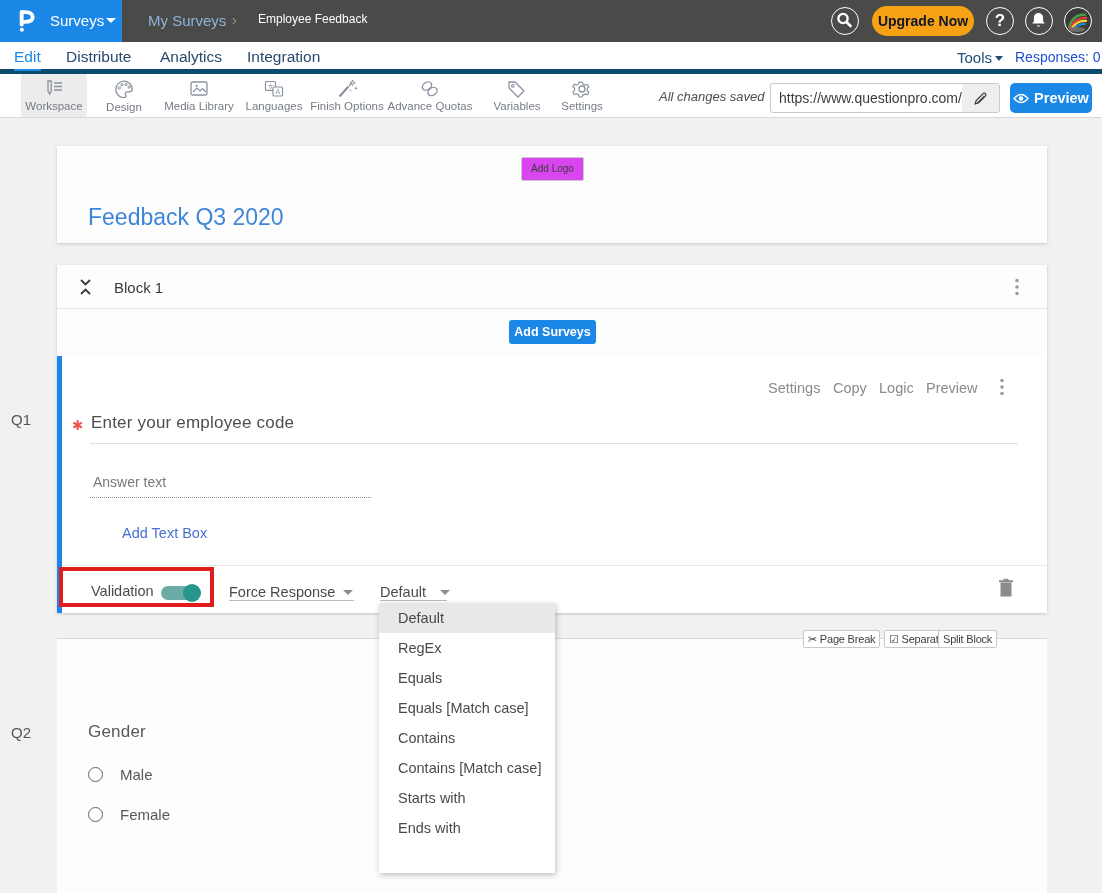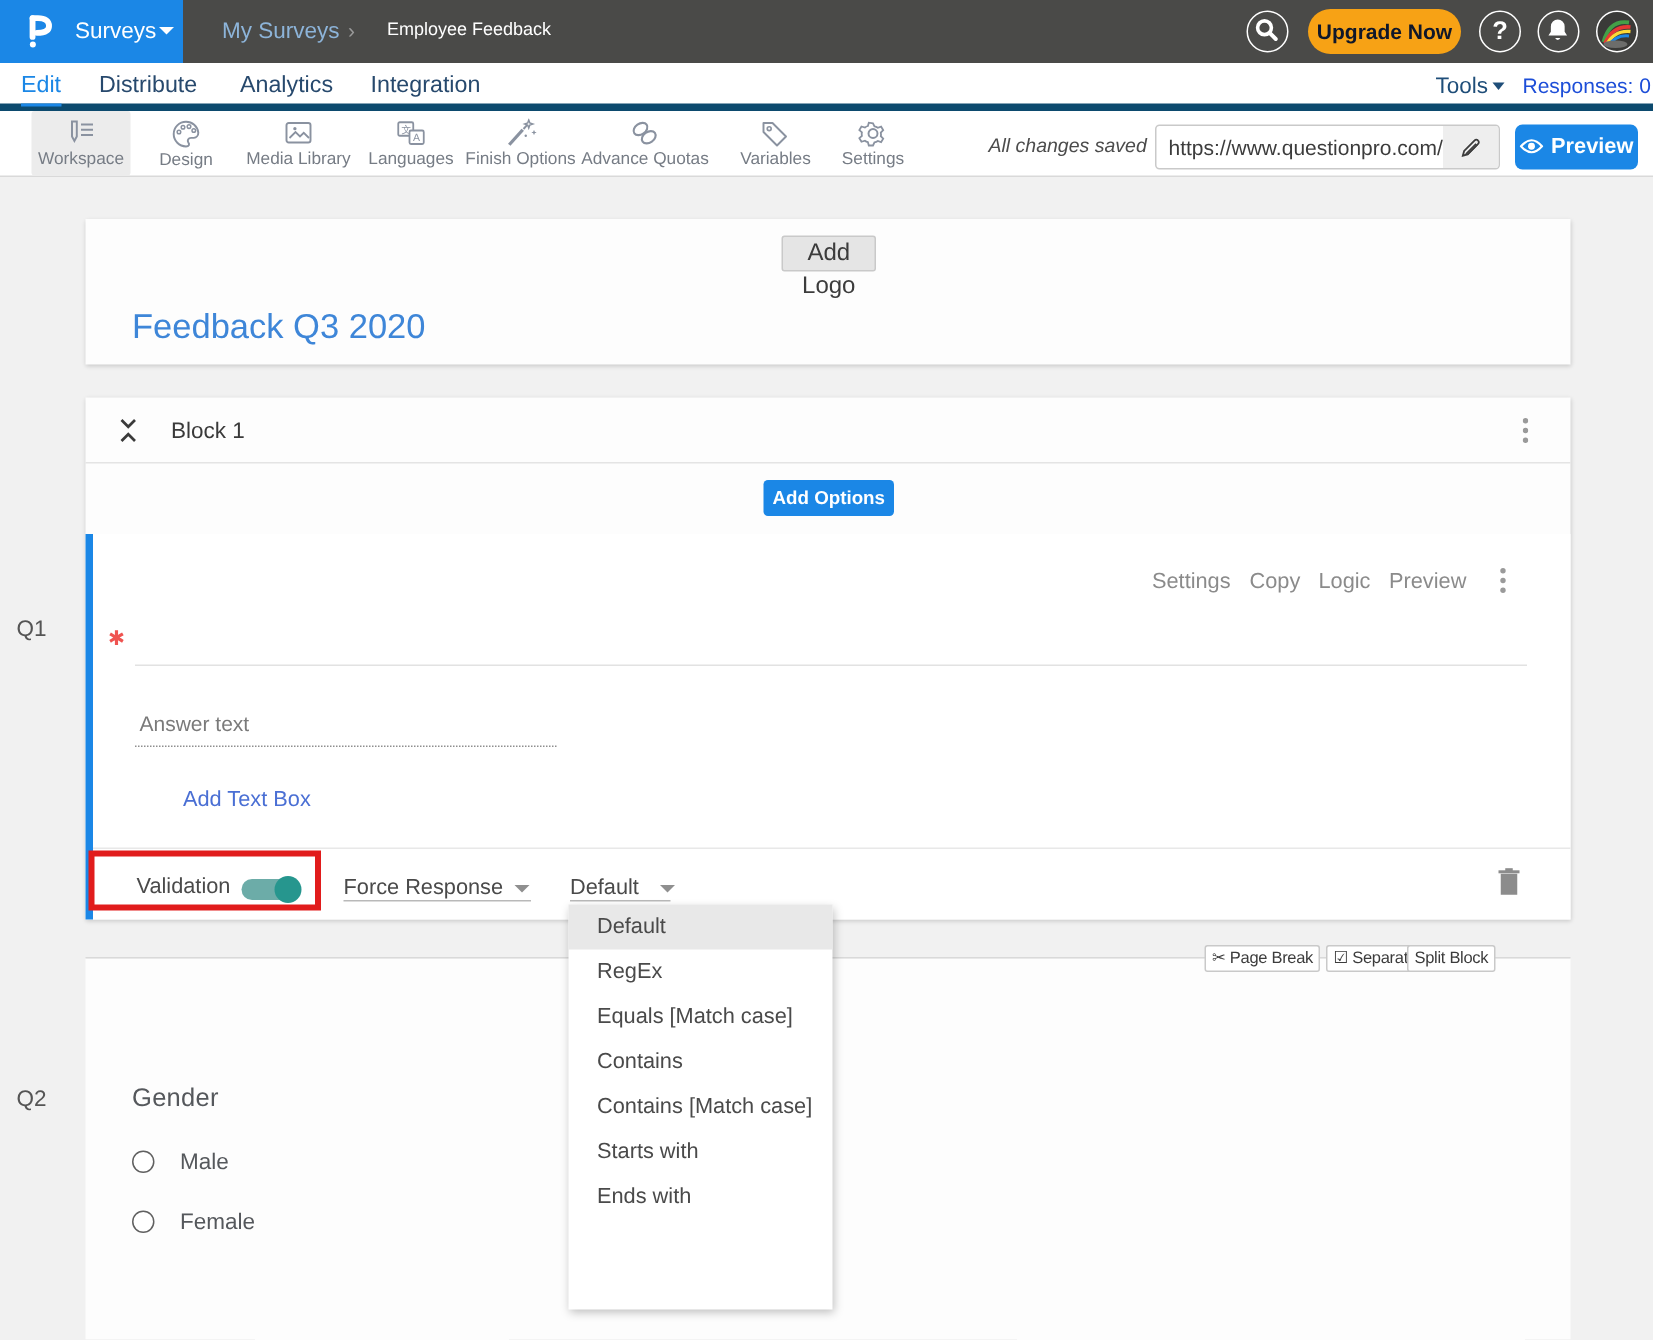--- a/index.html
+++ b/index.html
@@ -31,21 +31,21 @@
 .titem svg { display:block; margin:5px auto 1px; }
 .titem.active { background:#ececec; border-radius:2px; }
 #allsaved { position:absolute; left:659px; top:15px; white-space:nowrap; font-size:13px; font-style:italic; color:#4c4c4c; }
 #urlbox { position:absolute; left:770px; top:9px; width:230px; height:30px; background:#fff; border:1px solid #c9c9c9; border-radius:3px; font-size:14px; color:#3c3c3c; line-height:28px; padding-left:8px; white-space:nowrap; overflow:hidden; }
 #urlpencil { position:absolute; right:0; top:0; width:37px; height:28px; background:#eeeeee; }
 #previewbtn { position:absolute; left:1010px; top:9px; white-space:nowrap; width:82px; height:30px; background:#1b87e6; border-radius:5px; color:#fff; font-weight:bold; font-size:14.5px; text-align:center; line-height:30px; }
 
 
 .card { position:absolute; left:57px; width:990px; background:#fdfdfd; box-shadow:0 1px 3px rgba(0,0,0,0.18); }
 #card1 { top:146px; height:97px; }
-#addlogo { position:absolute; left:464px; top:11px; width:63px; height:24px; background:#e5e5e5; border:1px solid #c9c9c9; border-radius:2px; font-size:16px; color:#3c3c3c; text-align:center; line-height:22px; }
+#addlogo { position:absolute; left:464px; top:11px; width:63px; height:24px; background:#d946ef; border:1px solid #c9c9c9; border-radius:2px; font-size:10px; color:#3c3c3c; text-align:center; line-height:22px; }
 #title { position:absolute; left:31px; top:58px; font-size:23px; color:#3e86d8; }
 
 #card2 { top:265px; height:348px; }
 #blockhead { position:absolute; left:0; top:0; width:990px; height:44px; border-bottom:1px solid #e4e4e4; }
 #blockname { position:absolute; left:57px; top:14px; font-size:15px; color:#3a3a3a; }
 
 #addq { position:absolute; left:452px; top:55px; width:87px; height:24px; background:#1b87e6; border-radius:3px; color:#fff; font-size:12.5px; font-weight:bold; text-align:center; line-height:24px; }
 #qrow { position:absolute; left:0; top:91px; width:990px; height:257px; background:#fff; border-left:5px solid #1b87e6; }
 
 .qactions { position:absolute; top:24px; font-size:14.5px; color:#8b8b8b; }
@@ -229,32 +229,33 @@
         <path d="M1 1 L5.5 5.5 L10 1" fill="none" stroke="#3a3a3a" stroke-width="1.8"></path>
         <path d="M1 15 L5.5 10.5 L10 15" fill="none" stroke="#3a3a3a" stroke-width="1.8"></path>
       </svg>
     <span id="blockname">Block 1</span>
     <svg id="kebab1" width="4" height="18" viewBox="0 0 4 18" style="position:absolute;left:958px;top:13px">
         <circle cx="2" cy="2.5" r="1.8" fill="#9a9a9a"></circle>
         <circle cx="2" cy="9" r="1.8" fill="#9a9a9a"></circle>
         <circle cx="2" cy="15.5" r="1.8" fill="#9a9a9a"></circle>
       </svg>
   </div>
-  <div id="addq">Add Options</div>
+  <div id="addq">Add Surveys</div>
   <div id="qrow">
     <span class="qactions" id="q1-settings">Settings</span>
     <span class="qactions" id="q1-copy">Copy</span>
     <span class="qactions" id="q1-logic">Logic</span>
     <span class="qactions" id="q1-preview">Preview</span>
     <svg id="kebab2" width="4" height="18" viewBox="0 0 4 18">
         <circle cx="2" cy="2.5" r="1.8" fill="#9a9a9a"></circle>
         <circle cx="2" cy="9" r="1.8" fill="#9a9a9a"></circle>
         <circle cx="2" cy="15.5" r="1.8" fill="#9a9a9a"></circle>
       </svg>
     <span id="qstar">✱</span>
+    <span id="qtext">Enter your employee code</span>
     <div id="qunderline"></div>
     <span id="anstext">Answer text</span>
     <div id="ansline"></div>
     <span id="addtextbox">Add Text Box</span>
     <div id="valdivider"></div>
     <div id="valbox"></div>
     <span id="vallabel">Validation</span>
     <div id="toggle">
         <div class="knob"></div>
       </div>
@@ -283,18 +284,19 @@
   <div class="radio" style="top:168px"></div>
   <span class="rlabel" style="top:167px">Female</span>
 </div>
 
 <span class="qnum" style="top:411px">Q1</span>
 <span class="qnum" style="top:724px">Q2</span>
 
 <div id="menu">
   <div class="item sel">Default</div>
   <div class="item">RegEx</div>
+  <div class="item">Equals</div>
   <div class="item">Equals [Match case]</div>
   <div class="item">Contains</div>
   <div class="item">Contains [Match case]</div>
   <div class="item">Starts with</div>
   <div class="item">Ends with</div>
 </div>
 
 </body></html>

